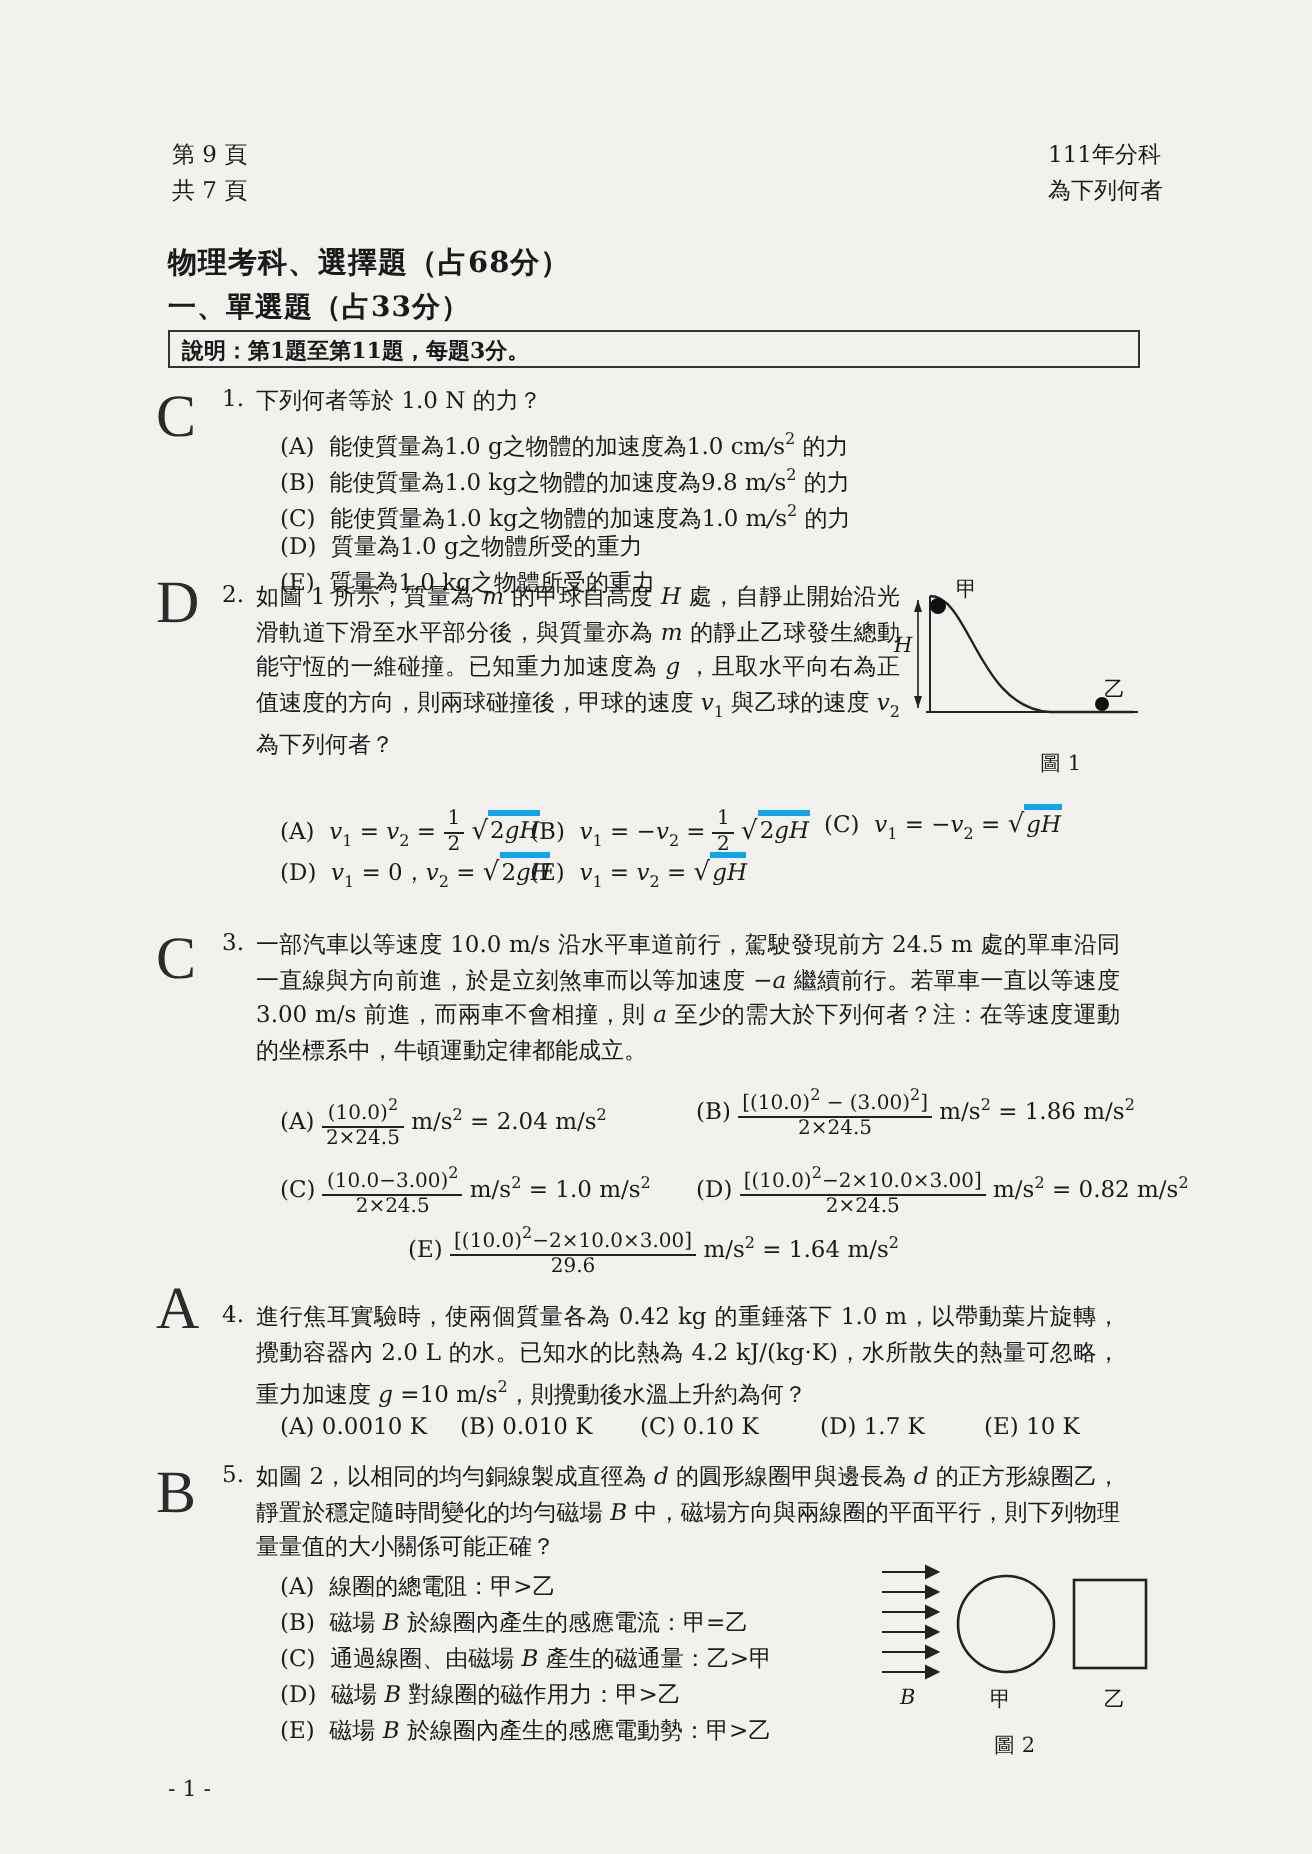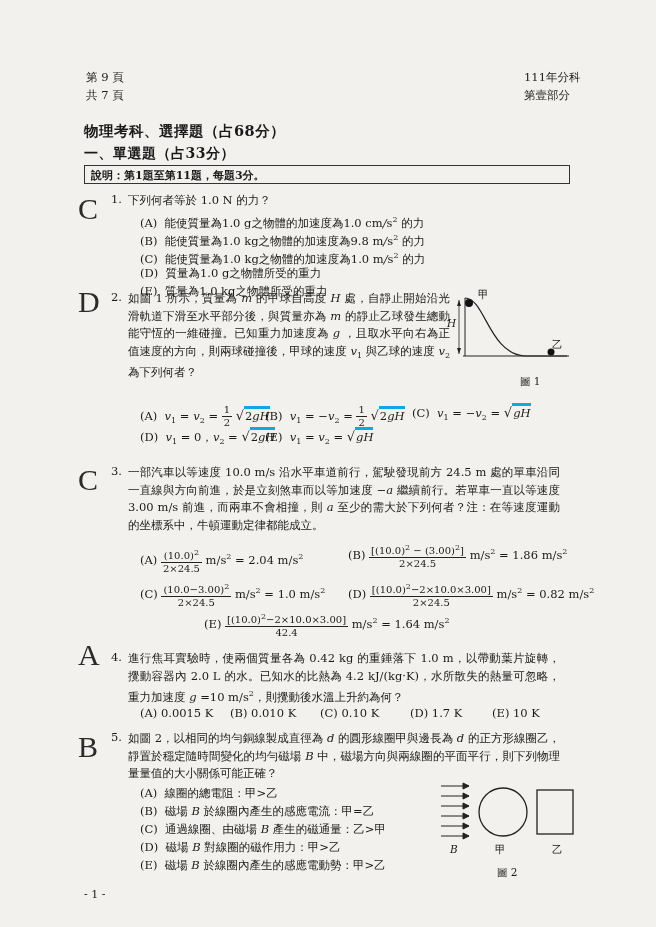--- a/index.html
+++ b/index.html
@@ -94,21 +94,21 @@
 <body>
 
 <div class="page">
 
   <div class="hdr-left">
     <div>第 9 頁</div>
     <div>共 7 頁</div>
   </div>
   <div class="hdr-right">
     <div>111年分科</div>
-    <div>第壹部分</div>
+    <div>為下列何者</div>
   </div>
 
   <div class="title1">物理考科、選擇題（占68分）</div>
   <div class="title2">一、單選題（占33分）</div>
   <div class="noticebox">說明：第1題至第11題，每題3分。</div>
 
   <div class="mark" style="left:78px; top:192px;">C</div>
   <div class="mark" style="left:78px; top:285px;">D</div>
   <div class="mark" style="left:78px; top:463px;">C</div>
   <div class="mark" style="left:78px; top:638px;">A</div>
@@ -192,30 +192,30 @@
   </div>
   <div class="opt" style="left:140px; top:581px;">
     (C)&nbsp;<span class="frac"><span class="num">(10.0−3.00)<sup>2</sup></span><span class="den">2×24.5</span></span>
     m/s<sup>2</sup> = 1.0 m/s<sup>2</sup>
   </div>
   <div class="opt" style="left:348px; top:581px;">
     (D)&nbsp;<span class="frac"><span class="num">[(10.0)<sup>2</sup>−2×10.0×3.00]</span><span class="den">2×24.5</span></span>
     m/s<sup>2</sup> = 0.82 m/s<sup>2</sup>
   </div>
   <div class="opt" style="left:204px; top:611px;">
-    (E)&nbsp;<span class="frac"><span class="num">[(10.0)<sup>2</sup>−2×10.0×3.00]</span><span class="den">42.4</span></span>
+    (E)&nbsp;<span class="frac"><span class="num">[(10.0)<sup>2</sup>−2×10.0×3.00]</span><span class="den">29.6</span></span>
     m/s<sup>2</sup> = 1.64 m/s<sup>2</sup>
   </div>
 
   <div class="qnum" style="left:111px; top:650px;">4.</div>
   <div class="qtext" style="left:128px; top:650px; width:432px; text-align:justify;">
     進行焦耳實驗時，使兩個質量各為 0.42 kg 的重錘落下 1.0 m，以帶動葉片旋轉，攪動容器內 2.0 L 的水。已知水的比熱為 4.2 kJ/(kg·K)，水所散失的熱量可忽略，重力加速度 <span class="it">g</span> =10 m/s<sup>2</sup>，則攪動後水溫上升約為何？
   </div>
 
-  <div class="opt" style="left:140px; top:705px;">(A) 0.0015 K</div>
+  <div class="opt" style="left:140px; top:705px;">(A) 0.0010 K</div>
   <div class="opt" style="left:230px; top:705px;">(B) 0.010 K</div>
   <div class="opt" style="left:320px; top:705px;">(C) 0.10 K</div>
   <div class="opt" style="left:410px; top:705px;">(D) 1.7 K</div>
   <div class="opt" style="left:492px; top:705px;">(E) 10 K</div>
 
   <div class="qnum" style="left:111px; top:730px;">5.</div>
   <div class="qtext" style="left:128px; top:730px; width:432px; text-align:justify;">
     如圖 2，以相同的均勻銅線製成直徑為 <span class="it">d</span> 的圓形線圈甲與邊長為 <span class="it">d</span> 的正方形線圈乙，靜置於穩定隨時間變化的均勻磁場 <span class="it">B</span> 中，磁場方向與兩線圈的平面平行，則下列物理量量值的大小關係可能正確？
   </div>
 

